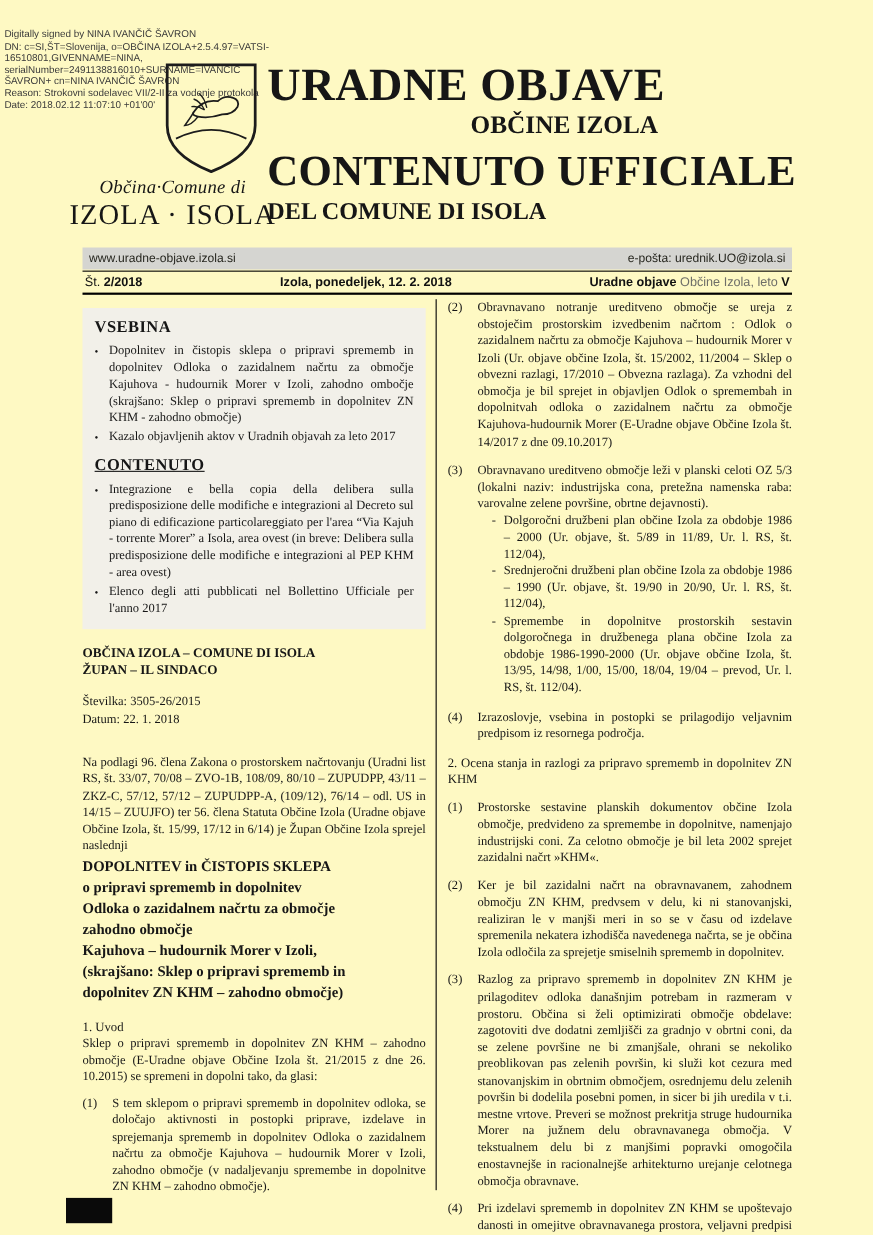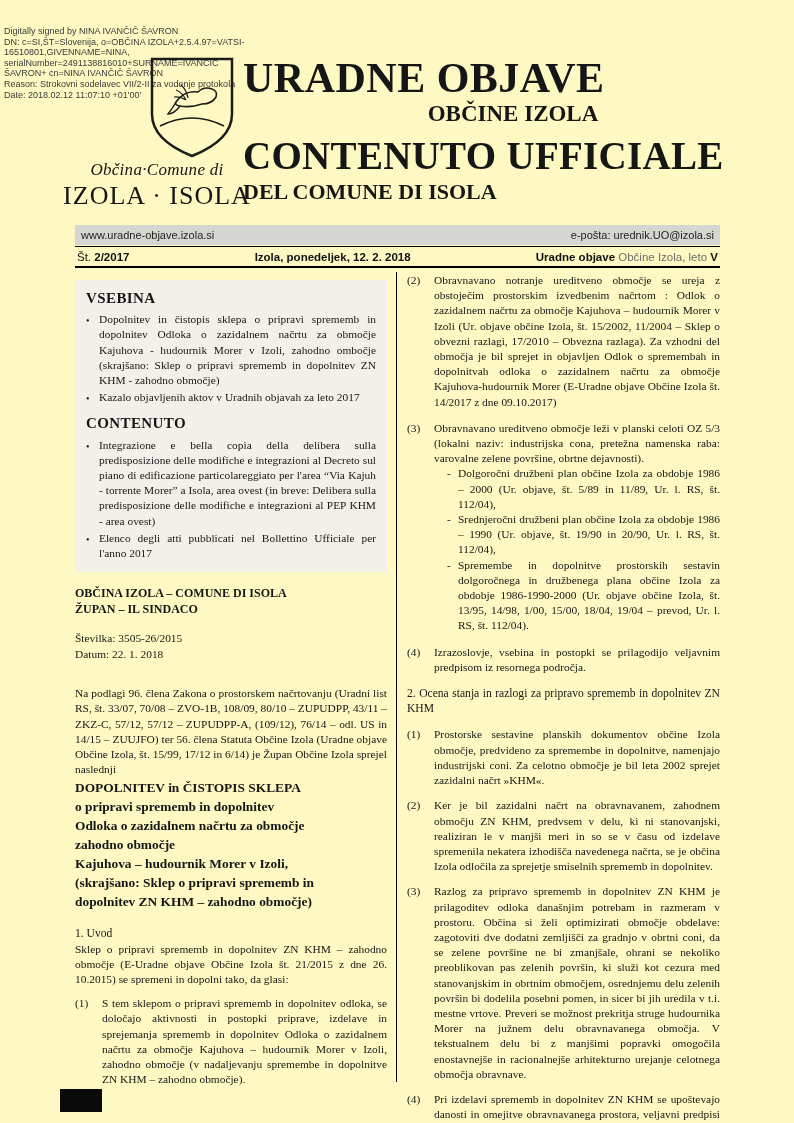--- a/index.html
+++ b/index.html
@@ -107,21 +107,21 @@
   </div>
 
   <div class="infobar">
     <span>www.uradne-objave.izola.si</span>
     <span>e-pošta: urednik.UO@izola.si</span>
   </div>
 
   <div class="metabar">
     <span class="seg">
       <span>Št.</span>
-      <span class="b">2/2017</span>
+      <span class="b">2/2018</span>
     </span>
     <span class="seg b">Izola, ponedeljek, 12. 2. 2018</span>
     <span class="seg">
       <span class="b">Uradne objave</span>
       <span class="gray">Občine Izola, leto</span>
       <span class="b">V</span>
     </span>
   </div>
 
   <div class="col-divider"></div>
@@ -131,21 +131,21 @@
     <div class="toc-box">
       <div class="toc-head">VSEBINA</div>
       <div class="toc-item">
         <span class="marker">•</span>
         <span class="txt">Dopolnitev in čistopis sklepa o pripravi sprememb in dopolnitev Odloka o zazidalnem načrtu za območje Kajuhova - hudournik Morer v Izoli, zahodno ombočje (skrajšano: Sklep o pripravi sprememb in dopolnitev ZN KHM - zahodno območje)</span>
       </div>
       <div class="toc-item">
         <span class="marker">•</span>
         <span class="txt">Kazalo objavljenih aktov v Uradnih objavah za leto 2017</span>
       </div>
-      <div class="toc-head" style="margin-top:10px;">CONTENUTO</div>
+      <div class="toc-head" style="margin-top:10px;text-decoration:underline;">CONTENUTO</div>
       <div class="toc-item">
         <span class="marker">•</span>
         <span class="txt">Integrazione e bella copia della delibera sulla predisposizione delle modifiche e integrazioni al Decreto sul piano di edificazione particolareggiato per l'area “Via Kajuh - torrente Morer” a Isola, area ovest (in breve: Delibera sulla predisposizione delle modifiche e integrazioni al PEP KHM - area ovest)</span>
       </div>
       <div class="toc-item">
         <span class="marker">•</span>
         <span class="txt">Elenco degli atti pubblicati nel Bollettino Ufficiale per l'anno 2017</span>
       </div>
     </div>
 

